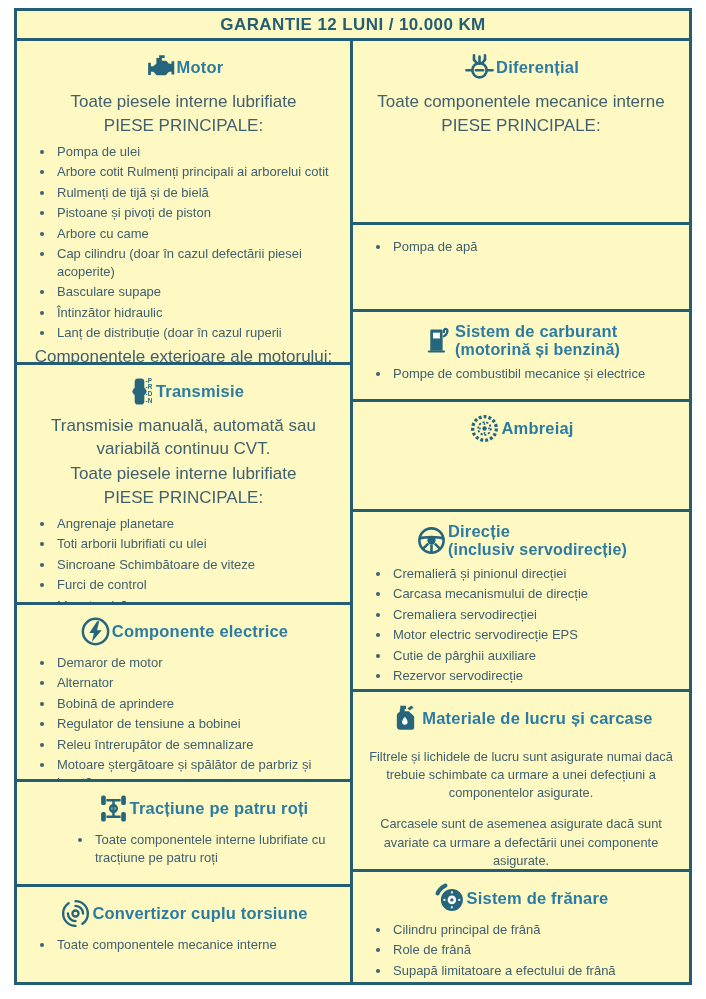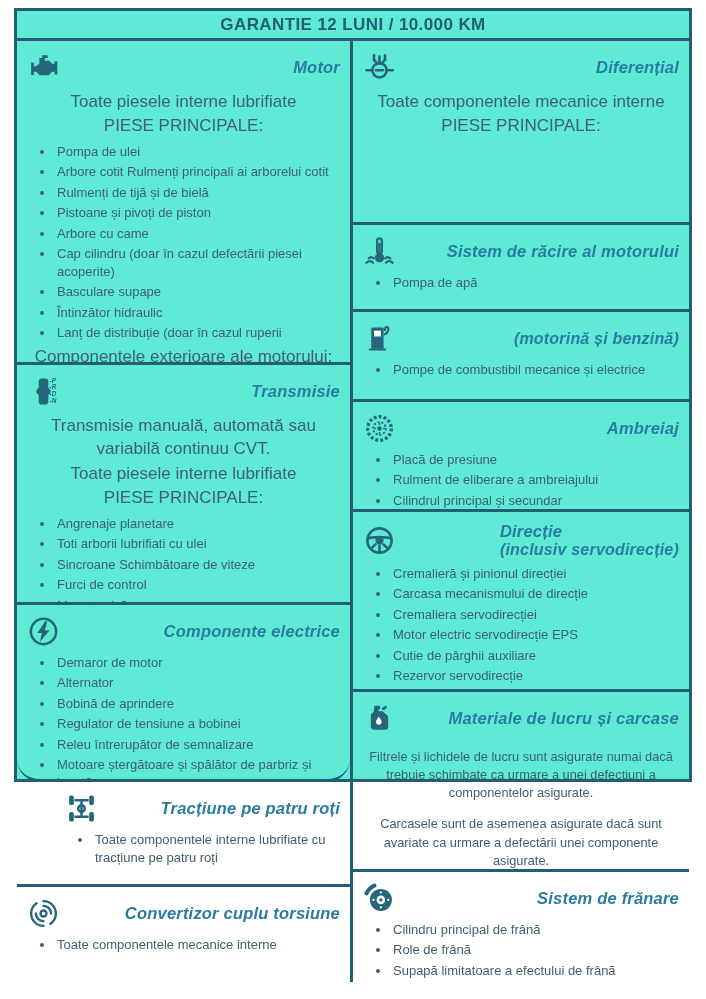--- a/index.html
+++ b/index.html
@@ -6,41 +6,41 @@
     --teal:#235e74;
     --heading:#2b7ba2;
     --body:#40606f;
     --icon:#26667c;
     --bg:#ffffff;
   }
   *{box-sizing:border-box;margin:0;padding:0}
   html,body{width:706px;background:var(--bg);font-family:"Liberation Sans",sans-serif;}
   body{height:999px;overflow:hidden;}
   .sheet{
-    width:678px;height:774px;margin:8px 14px 14px 14px;
-    border:3px solid var(--teal);background:#5eead4;
+    width:678px;height:977px;margin:8px 14px 14px 14px;
+    border:3px solid var(--teal);background:#fef9c3;
   }
   .header{
     height:30px;border-bottom:3px solid var(--teal);
     display:flex;align-items:center;justify-content:center;
   }
   .header span{
     color:var(--teal);font-weight:bold;font-size:17px;letter-spacing:.4px;
   }
   .grid{display:flex;height:941px;}
   .col{width:50%;display:flex;flex-direction:column;}
   .col-left{border-right:3px solid var(--teal);}
   .cell{
     border-bottom:3px solid var(--teal);
     padding:8px 10px 6px 10px;overflow:hidden;
   }
   .cell:last-child{border-bottom:none;}
   .sec-head{
-    display:flex;align-items:center;justify-content:space-between;
-    margin:2px 0 6px 0;font-style:italic;
+    display:flex;align-items:center;justify-content:center;
+    margin:2px 0 6px 0;
   }
   .icon{color:var(--icon);display:inline-flex;flex:0 0 auto;}
   .icon svg{width:33px;height:33px;display:block;}
   .titlewrap{display:flex;flex-direction:column;align-items:flex-start;}
   .sec-title{color:var(--heading);font-weight:bold;font-size:16.5px;letter-spacing:.2px;line-height:1.15;}
   .sec-sub{color:var(--heading);font-weight:bold;font-size:16px;letter-spacing:.2px;}
   .intro{
     text-align:center;color:var(--body);font-size:17px;line-height:1.38;margin:1px 4px;
   }
   .intro.second{}
@@ -117,21 +117,21 @@
           <p class="intro">PIESE PRINCIPALE:</p>
           <ul class="bullets">
             <li>Angrenaje planetare</li>
             <li>Toti arborii lubrifiati cu ulei</li>
             <li>Sincroane Schimbătoare de viteze</li>
             <li>Furci de control</li>
             <li>Mecatronică</li>
             <li>Pompa de ulei Cuplaje cu angrenaje planetare</li>
           </ul>
         </section>
-        <section class="cell" style="height: 177px; border-radius: 23px;">
+        <section class="cell" style="height: 177px;">
           <div class="sec-head">
             <span class="icon">
               <svg viewBox="0 0 24 24">
                 <circle cx="12" cy="12" r="9.2" fill="none" stroke="currentColor" stroke-width="1.8"></circle>
                 <path fill="currentColor" d="M13.2 4.5 7.5 13h3.3l-1.4 6.5L16.5 11h-3.4l1.6-6.5h-1.5z"></path>
               </svg>
             </span>
             <span class="titlewrap">
               <span class="sec-title">Componente electrice</span>
             </span>
@@ -201,49 +201,36 @@
               </svg>
             </span>
             <span class="titlewrap">
               <span class="sec-title">Diferențial</span>
             </span>
           </div>
           <p class="intro">Toate componentele mecanice interne</p>
           <p class="intro">PIESE PRINCIPALE:</p>
         </section>
         <section class="cell" style="height: 87px;">
-          <div class="sec-head">
-            <span class="icon">
-              <svg viewBox="0 0 24 24" fill="none" stroke="currentColor" stroke-width="1.7" stroke-linecap="round">
-                <rect x="10.3" y="2.5" width="3.4" height="11" rx="1.7"></rect>
-                <circle cx="12" cy="16.5" r="3.4" fill="currentColor" stroke="none"></circle>
-                <path d="M12 6.5v7"></path>
-                <path d="M2.5 20.2c1.6-1.6 3.2-1.6 4.8 0M16.7 20.2c1.6-1.6 3.2-1.6 4.8 0"></path>
-                <path d="M4.2 17c1.2-1.2 2.4-1.2 3.6 0M16.2 17c1.2-1.2 2.4-1.2 3.6 0"></path>
-              </svg>
-            </span>
-            <span class="titlewrap">
-              <span class="sec-title">Sistem de răcire al motorului</span>
-            </span>
-          </div>
           <ul class="bullets">
             <li>Pompa de apă</li>
           </ul>
         </section>
         <section class="cell" style="height: 90px;">
           <div class="sec-head">
             <span class="icon">
               <svg viewBox="0 0 24 24">
                 <path fill="currentColor" d="M7 4h7a1 1 0 0 1 1 1v14.5H6V5a1 1 0 0 1 1-1z"></path>
                 <rect x="8" y="6.3" width="5" height="4.2" fill="#fff"></rect>
                 <path fill="none" stroke="currentColor" stroke-width="1.6" stroke-linecap="round" d="M15.8 9c2.6-1.2 3.4-4.4 2-5.2-1.1-.6-2.2.4-1.8 2"></path>
                 <path fill="none" stroke="currentColor" stroke-width="1.6" stroke-linecap="round" d="M5 20h11"></path>
               </svg>
             </span>
             <span class="titlewrap">
+              <span class="sec-title">Sistem de carburant</span>
               <span class="sec-sub">(motorină și benzină)</span>
             </span>
           </div>
           <ul class="bullets">
             <li>Pompe de combustibil mecanice și electrice</li>
           </ul>
         </section>
         <section class="cell" style="height: 110px;">
           <div class="sec-head">
             <span class="icon">
@@ -256,25 +243,20 @@
                   <circle cx="15.3" cy="12" r=".7"></circle>
                   <circle cx="12" cy="15.3" r=".7"></circle>
                   <circle cx="8.7" cy="12" r=".7"></circle>
                 </g>
               </svg>
             </span>
             <span class="titlewrap">
               <span class="sec-title">Ambreiaj</span>
             </span>
           </div>
-          <ul class="bullets">
-            <li>Placă de presiune</li>
-            <li>Rulment de eliberare a ambreiajului</li>
-            <li>Cilindrul principal și secundar</li>
-          </ul>
         </section>
         <section class="cell" style="height: 180px;">
           <div class="sec-head">
             <span class="icon">
               <svg viewBox="0 0 24 24" fill="none" stroke="currentColor" stroke-width="1.9">
                 <circle cx="12" cy="12" r="8.8"></circle>
                 <path d="M3.4 10.6c3.2-1.4 14-1.4 17.2 0"></path>
                 <circle cx="12" cy="12" r="3" fill="currentColor" stroke="none"></circle>
                 <path d="M12 15v5.6M9.6 14.3 5.2 18.6M14.4 14.3l4.4 4.3"></path>
               </svg>

